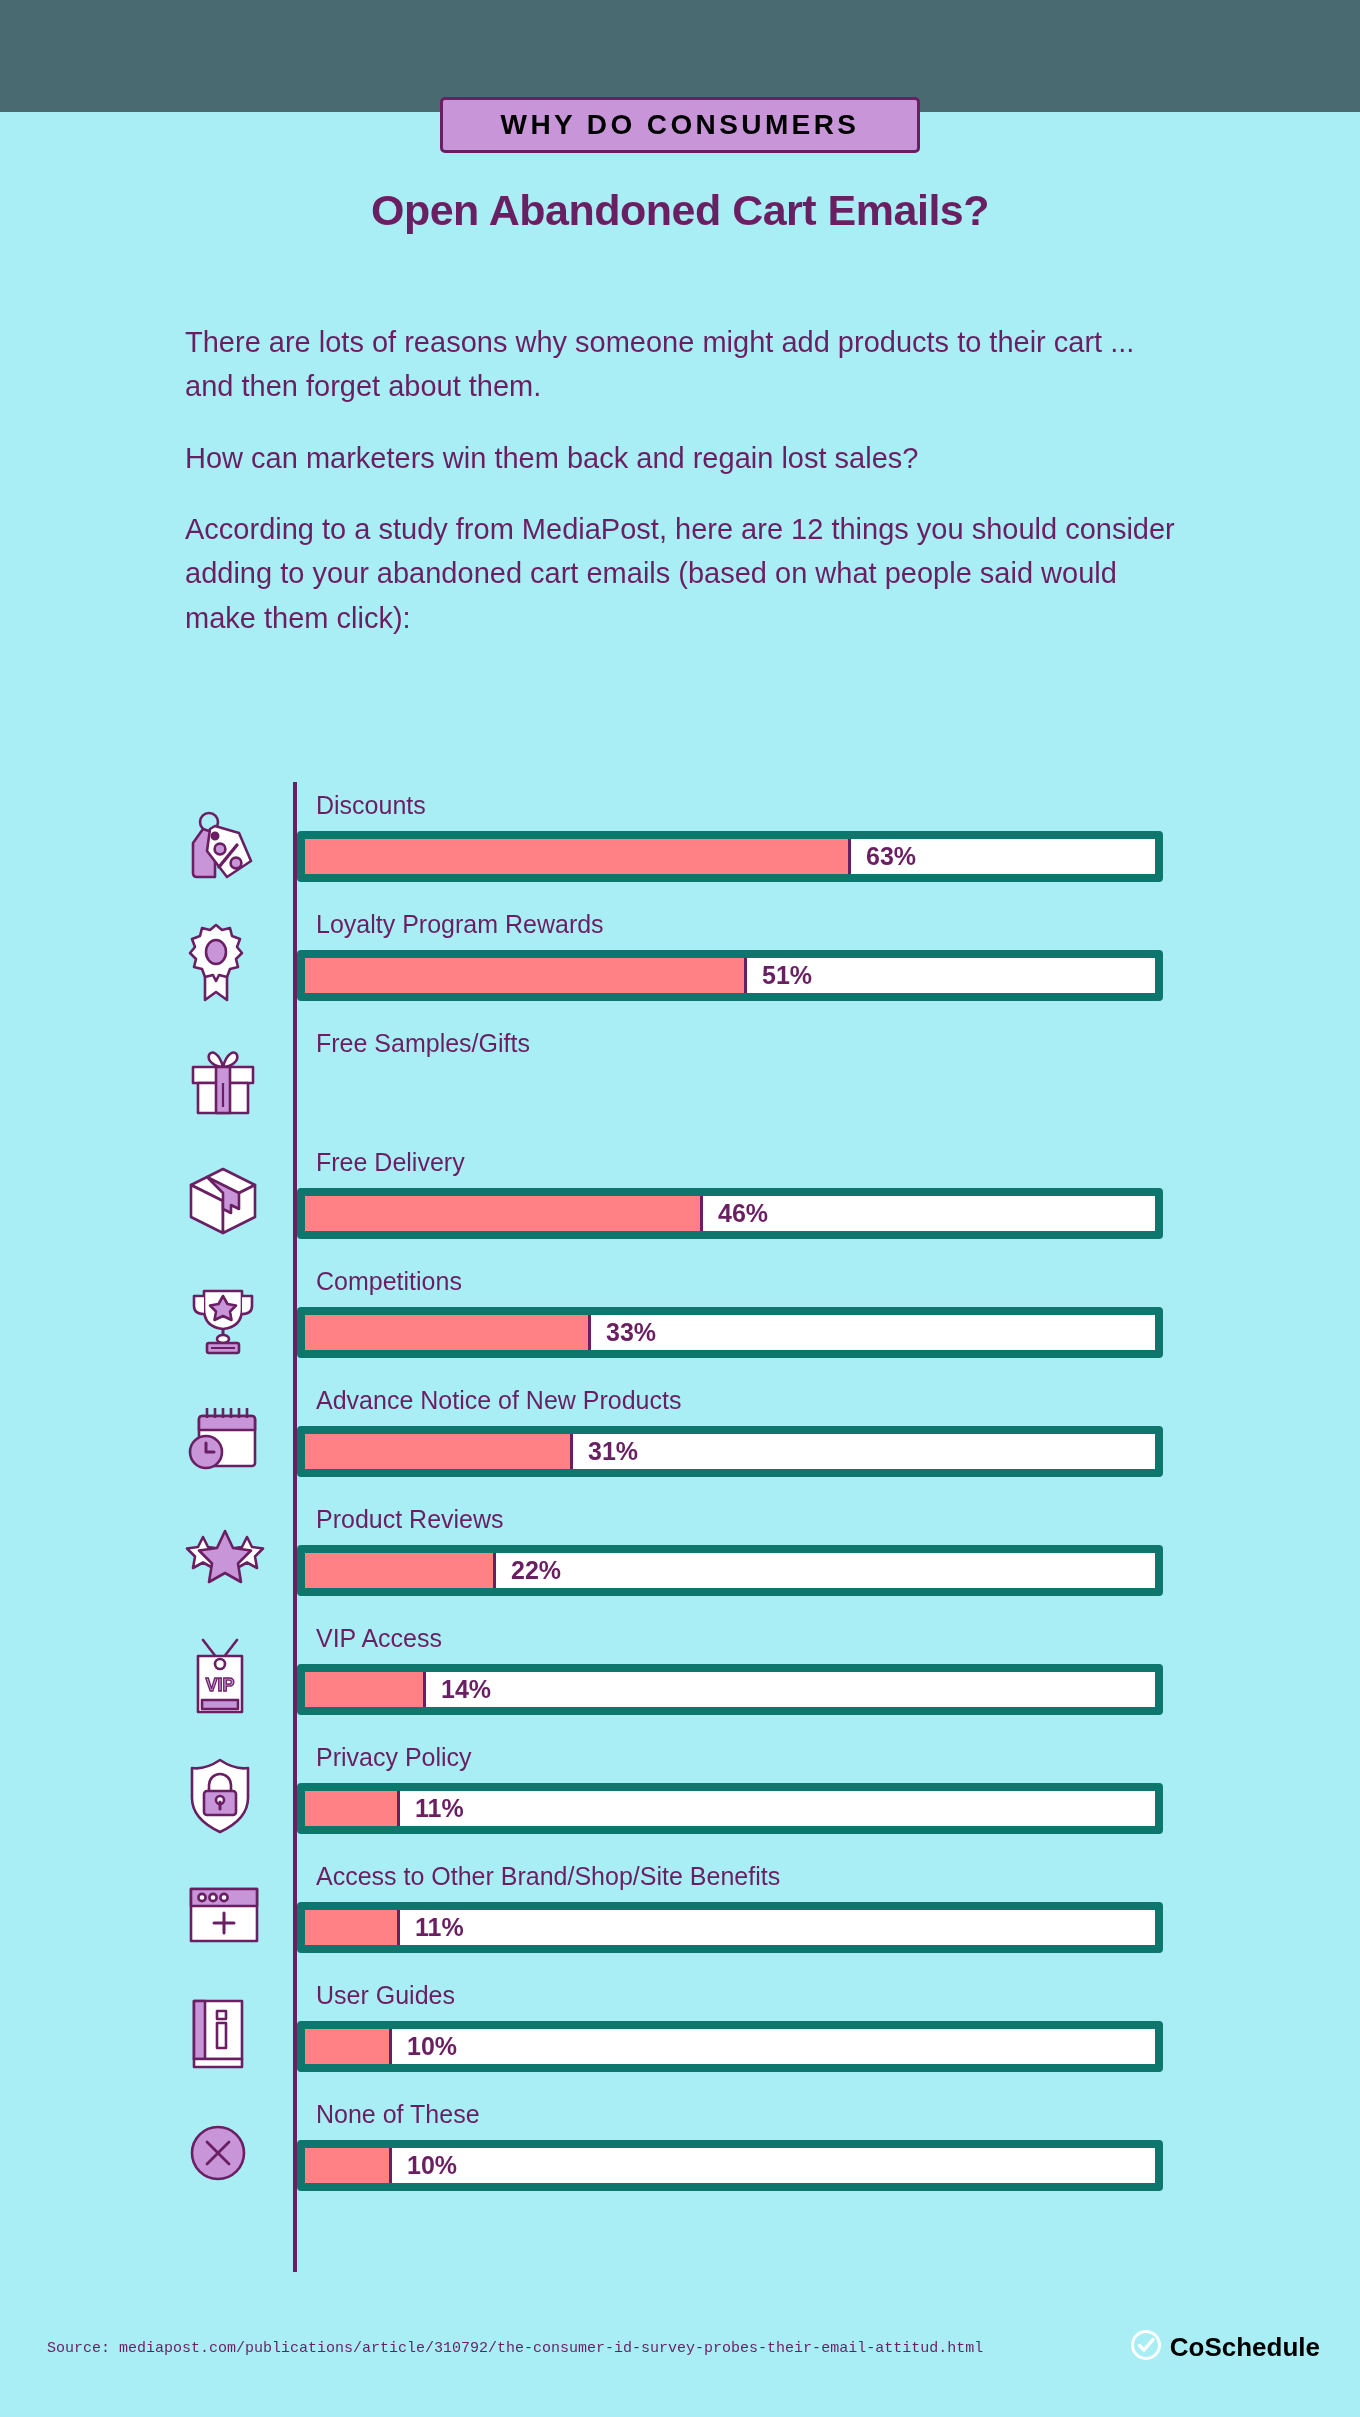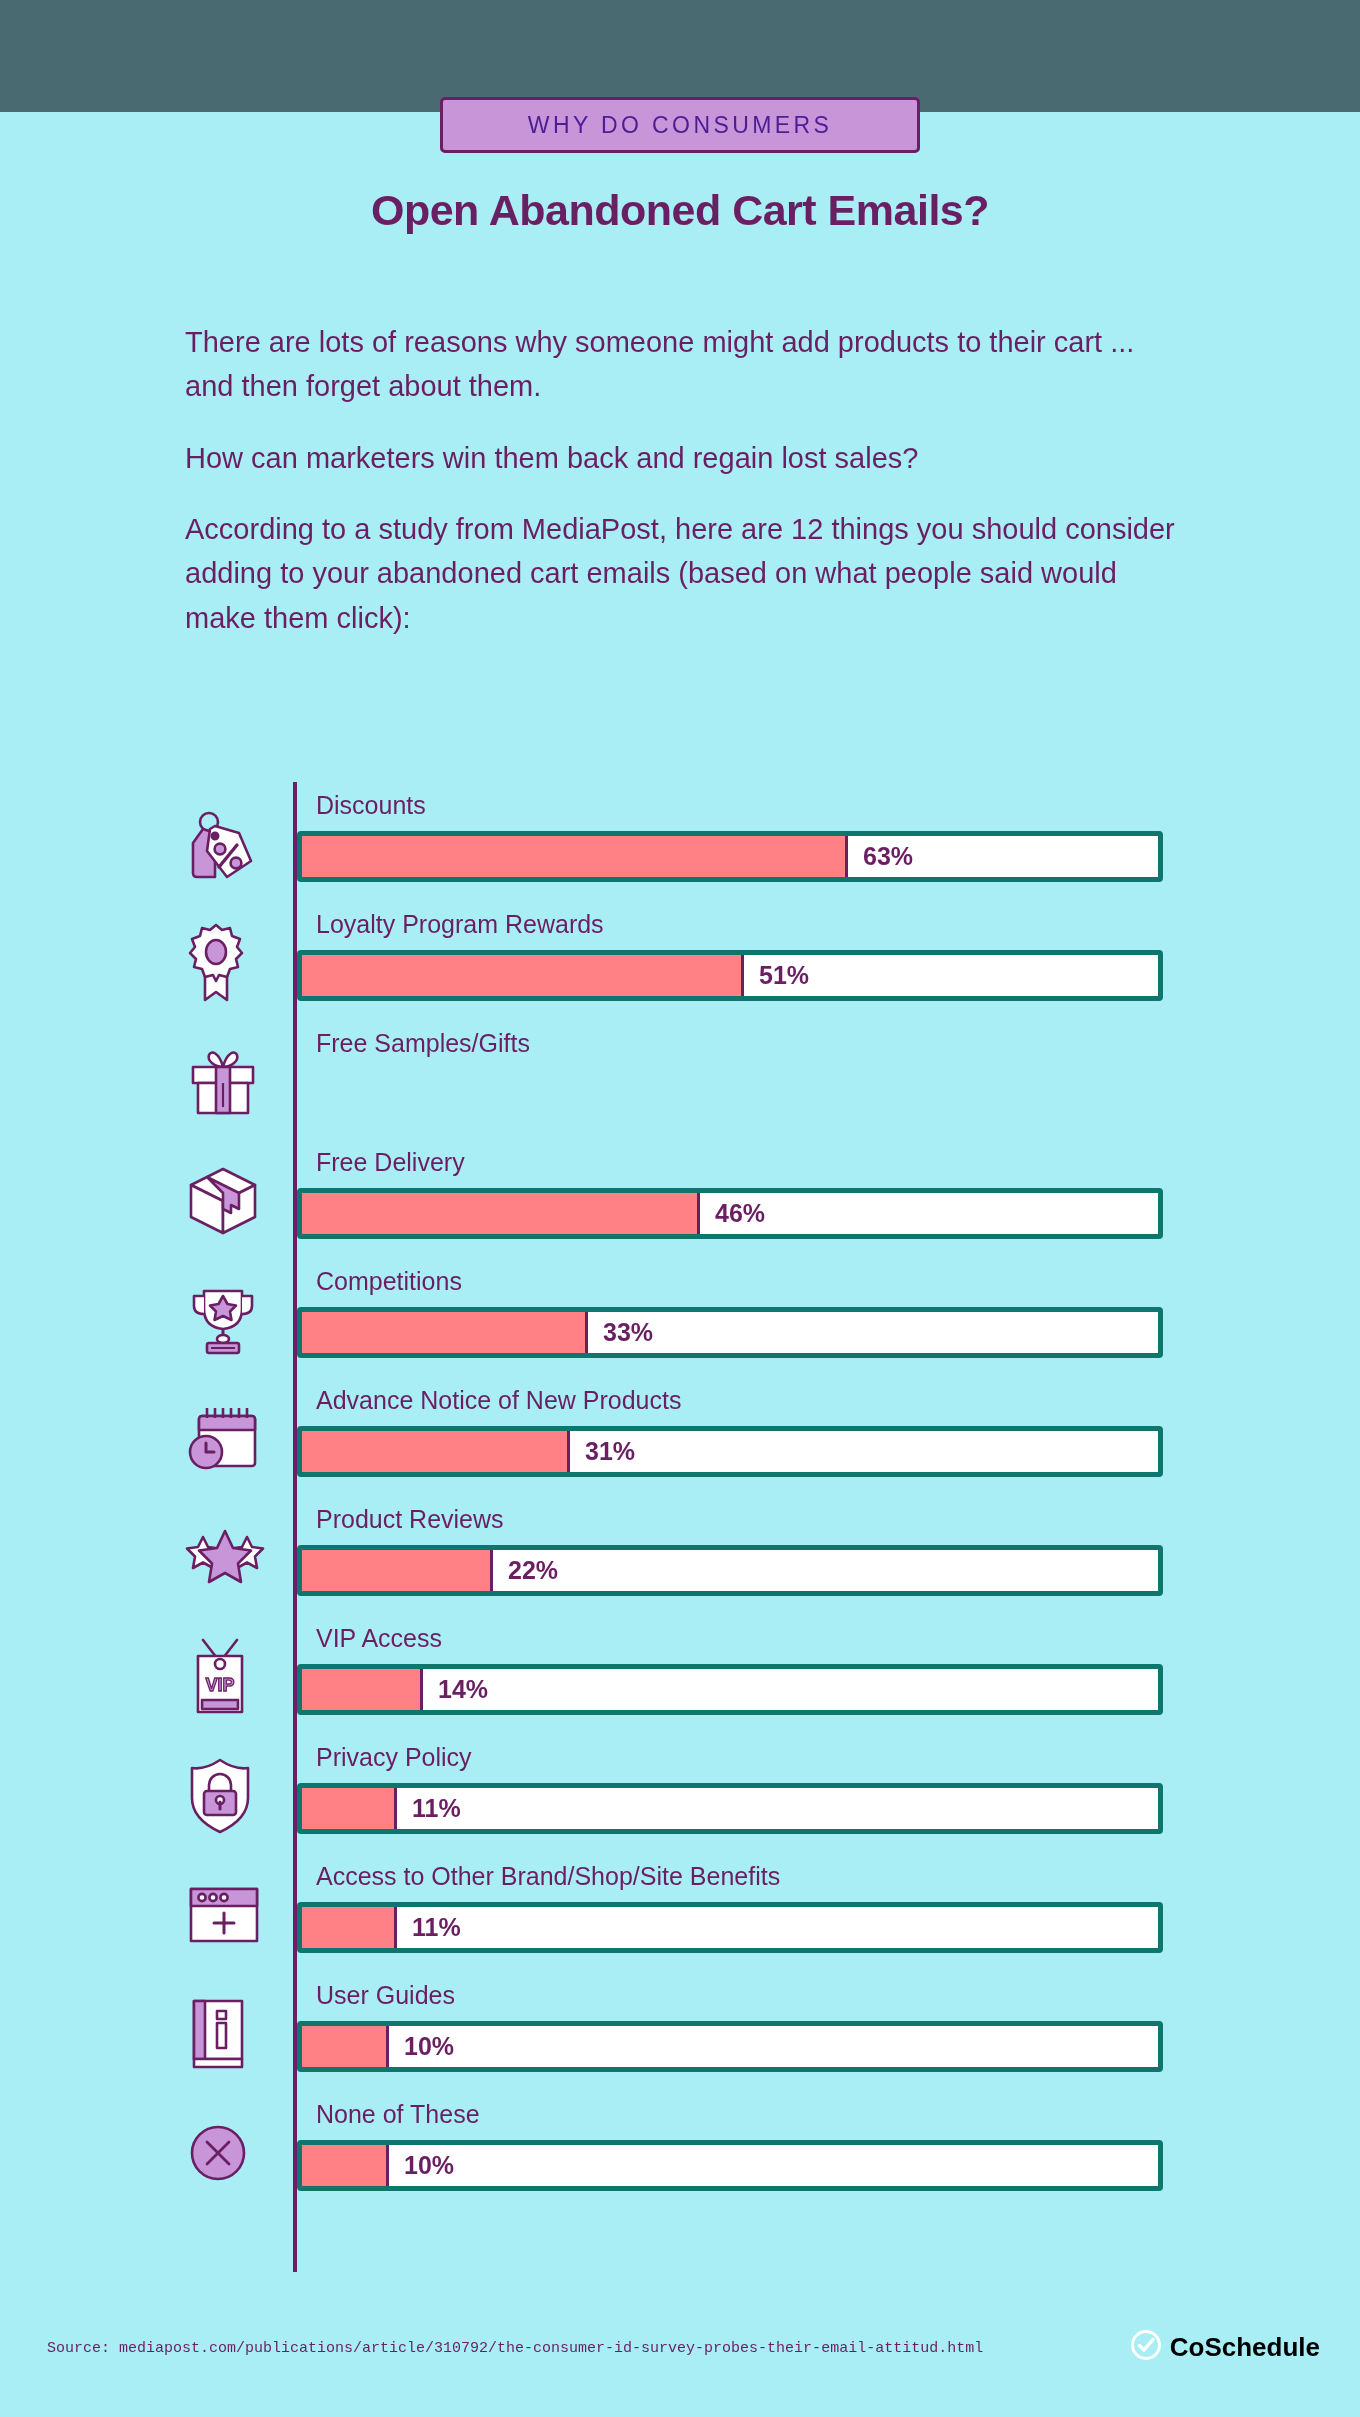--- a/index.html
+++ b/index.html
@@ -26,23 +26,23 @@
   #badge {
     position:absolute; left:440px; top:97px;
     width:480px; height:56px;
     background:#C795D8;
     border:3px solid #6B1F63;
     border-radius:5px;
     display:flex; align-items:center; justify-content:center;
     z-index:5;
   }
   #badge .badge-text {
-    color:#4c1d95;
-    font-size:23px;
-    font-weight:normal;
+    color:#000000;
+    font-size:28px;
+    font-weight:bold;
     letter-spacing:3.4px;
     font-family:"Liberation Sans", sans-serif;
   }
   
   #headline {
     position:absolute; left:0; top:186px;
     width:1360px;
     text-align:center;
     color:#6B1F63;
     font-size:43px;
@@ -93,21 +93,21 @@
     font-size:25px;
     font-weight:normal;
     font-family:"Liberation Sans", sans-serif;
     white-space:nowrap;
   }
   .bar-track {
     position:absolute;
     left:112px; top:49px;
     width:866px; height:51px;
     background:#ffffff;
-    border:5px solid #0f766e;
+    border:8px solid #0f766e;
     border-radius:4px;
     overflow:hidden;
   }
   .bar-fill {
     position:absolute;
     left:0; top:0; bottom:0;
     background:#FF8185;
     border-right:3px solid #6B1F63;
   }
   .bar-value {

